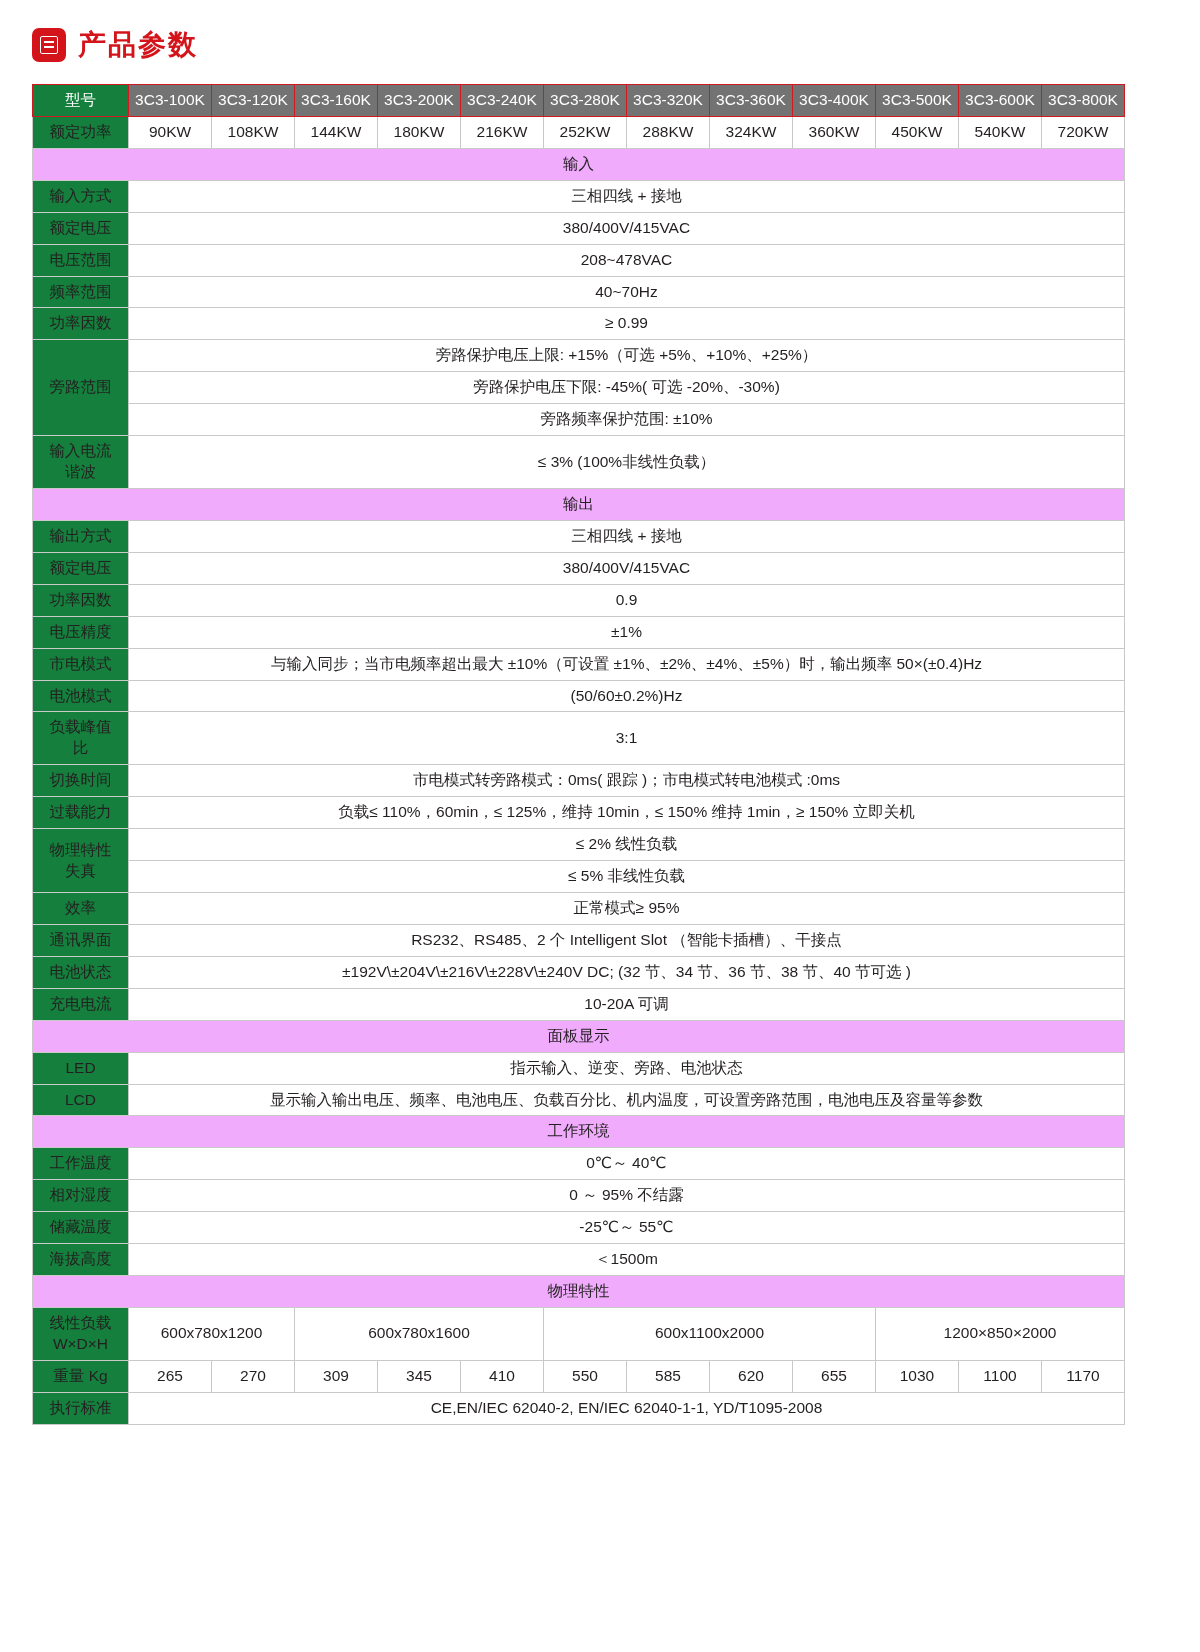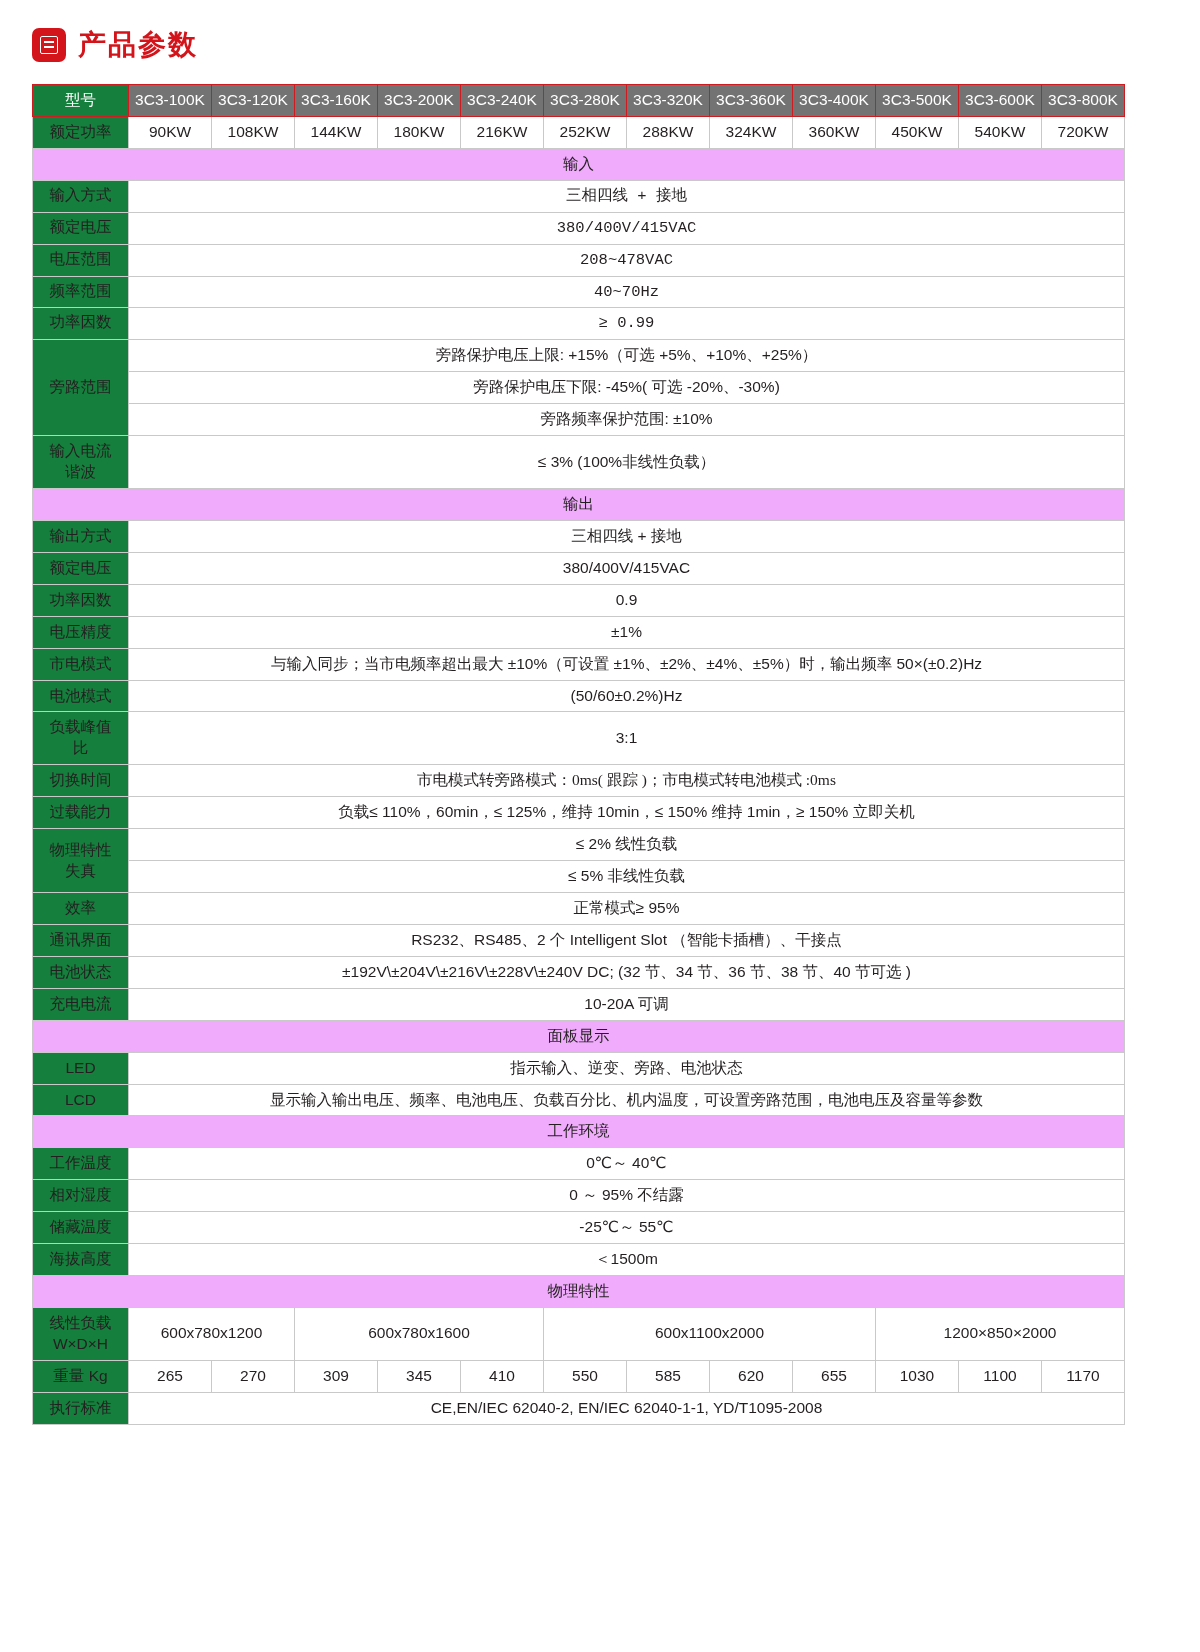--- a/index.html
+++ b/index.html
@@ -92,22 +92,22 @@
     background: #f0abfc;
     color: #cf1a1f;
     font-weight: normal;
     font-size: 15.5px;
     padding: 6px 0;
     border-left-color: #ececec;
     border-right-color: #ececec;
   }
   .val { font-size: 15.5px; }
   .tall { padding-top: 10px; padding-bottom: 10px; }
-  .bold { font-weight: bold; font-family: Liberation Serif, serif; }
-  .row-h-1 td { height: 27px; font-family: Liberation Mono, monospace; }
+  .bold { font-weight: bold; }
+  .row-h-1 td { height: 27px; }
 </style>
 </head>
 <body>
 
 <div class="page">
 
   <div class="header">
     <span class="header-icon">
         <span class="lines"></span>
       </span>
@@ -210,21 +210,21 @@
       <tr>
         <td class="label-col tall">功率因数</td>
         <td class="val tall" colspan="12">0.9</td>
       </tr>
       <tr>
         <td class="label-col tall">电压精度</td>
         <td class="val tall" colspan="12">±1%</td>
       </tr>
       <tr>
         <td class="label-col tall">市电模式</td>
-        <td class="val tall" colspan="12">与输入同步；当市电频率超出最大 ±10%（可设置 ±1%、±2%、±4%、±5%）时，输出频率 50×(±0.2)Hz</td>
+        <td class="val tall" colspan="12">与输入同步；当市电频率超出最大 ±10%（可设置 ±1%、±2%、±4%、±5%）时，输出频率 50×(±0.4)Hz</td>
       </tr>
       <tr>
         <td class="label-col tall">电池模式</td>
         <td class="val tall" colspan="12">(50/60±0.2%)Hz</td>
       </tr>
 
       <tr>
         <td class="label-col">
           <div>负载峰值</div>
           <div>比</div>

